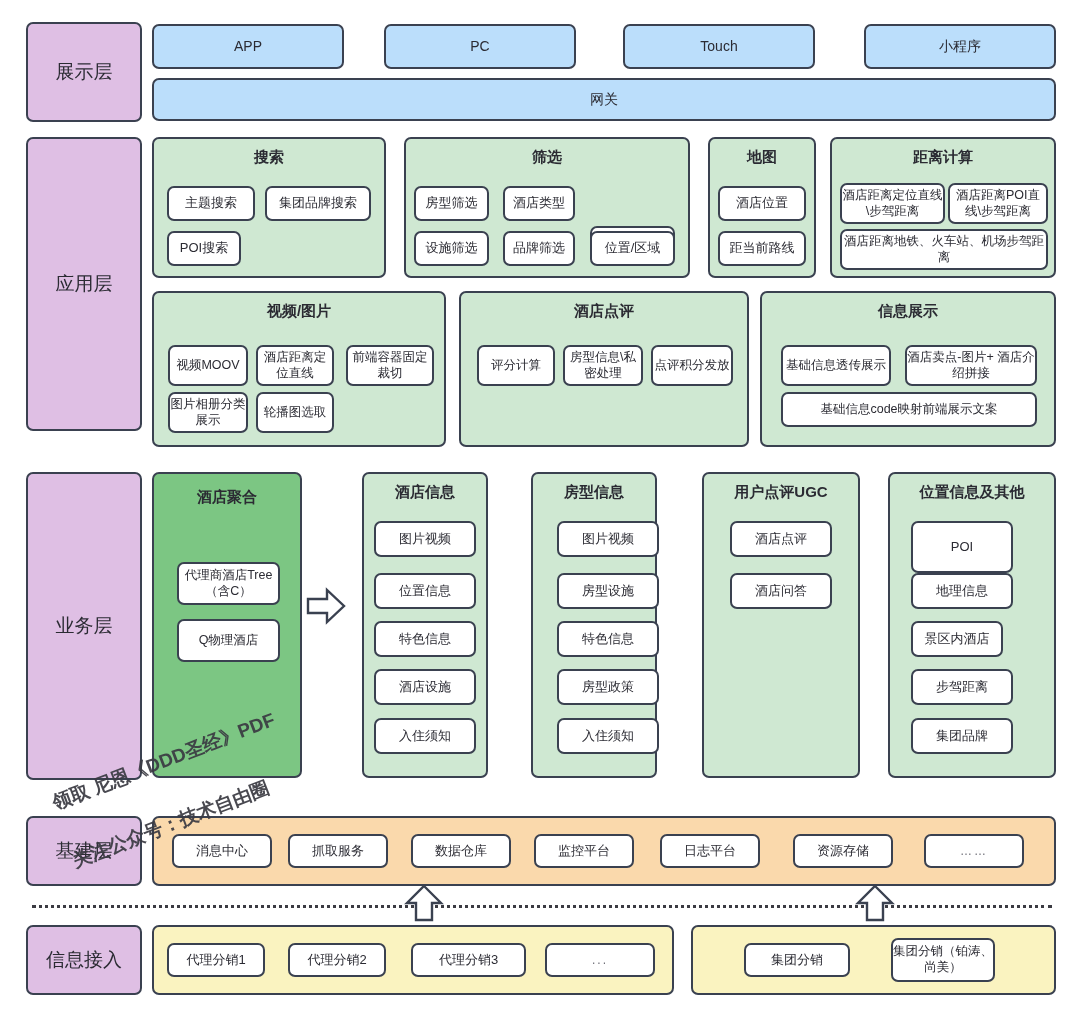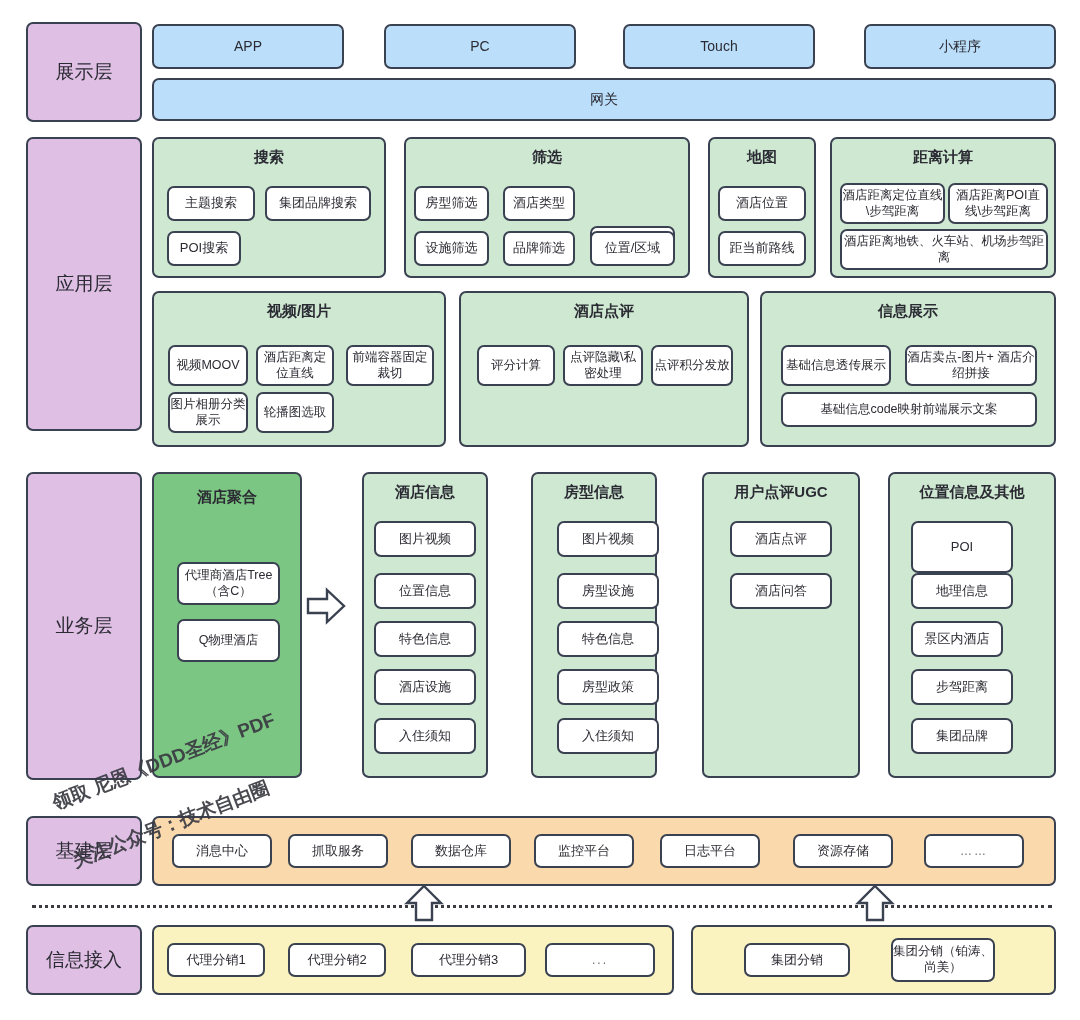--- a/index.html
+++ b/index.html
@@ -185,21 +185,21 @@
     <span>轮播图选取</span>
   </div>
 
   <div class="bx green-group" style="left:459px;top:291px;width:290px;height:156px;">
     <div class="grp-title">酒店点评</div>
   </div>
   <div class="bx leaf sm" style="left:477px;top:345px;width:78px;height:41px;">
     <span>评分计算</span>
   </div>
   <div class="bx leaf sm" style="left:563px;top:345px;width:80px;height:41px;">
-    <span>点评隐藏\私密处理</span>
+    <span>房型信息\私密处理</span>
   </div>
   <div class="bx leaf sm" style="left:651px;top:345px;width:82px;height:41px;">
     <span>点评积分发放</span>
   </div>
 
   <div class="bx green-group" style="left:760px;top:291px;width:296px;height:156px;">
     <div class="grp-title">信息展示</div>
   </div>
   <div class="bx leaf sm" style="left:781px;top:345px;width:110px;height:41px;">
     <span>基础信息透传展示</span>

